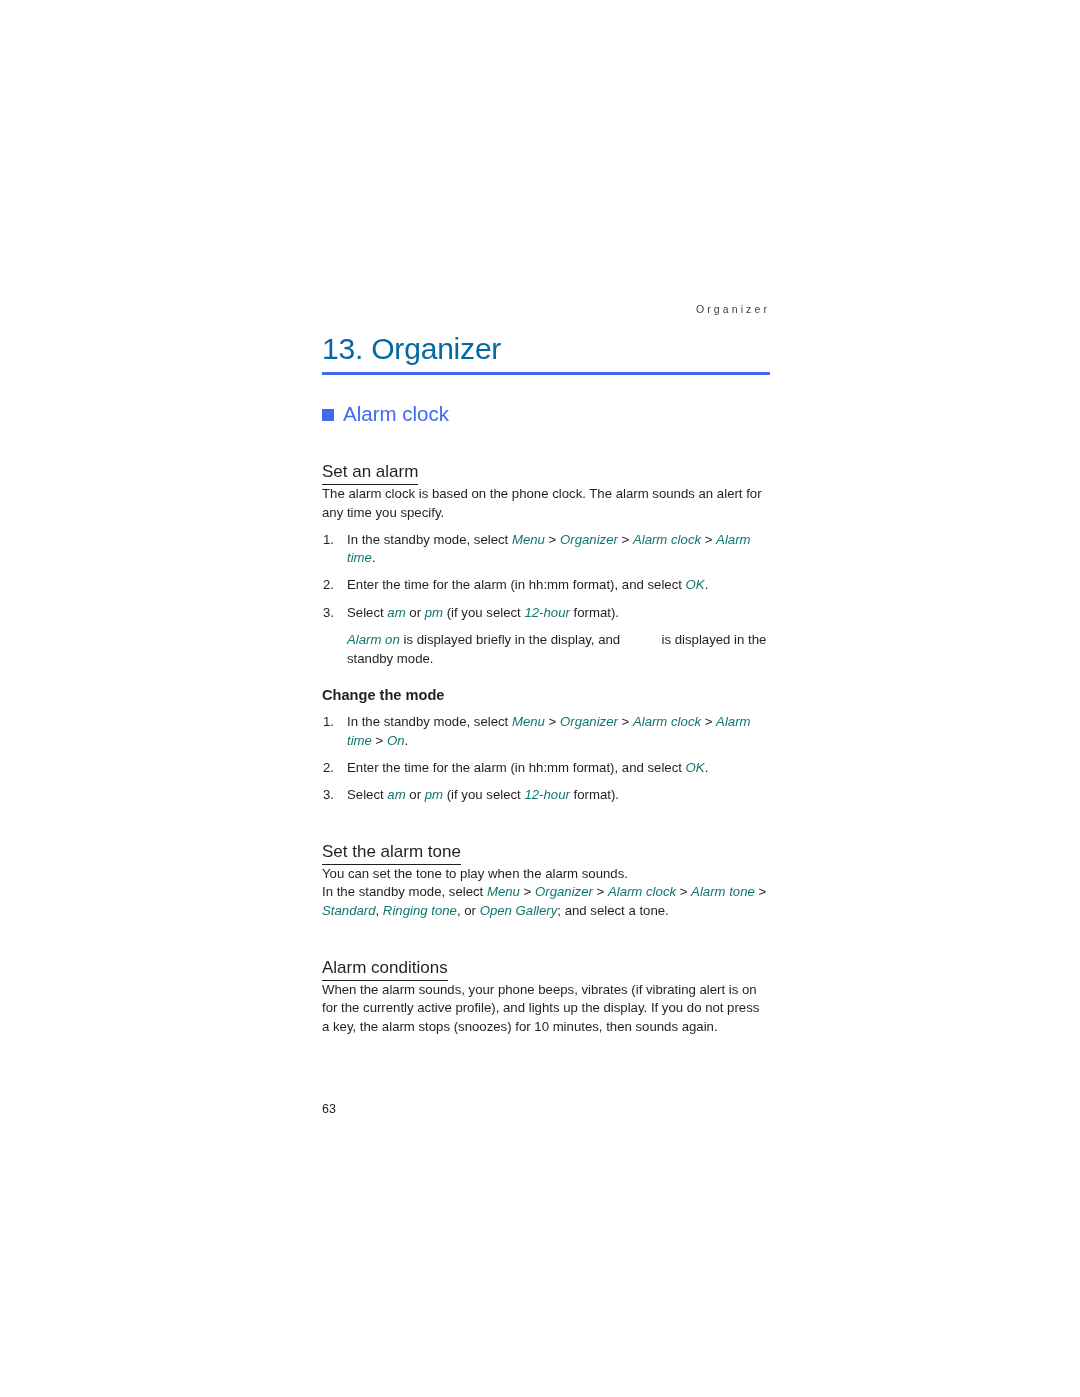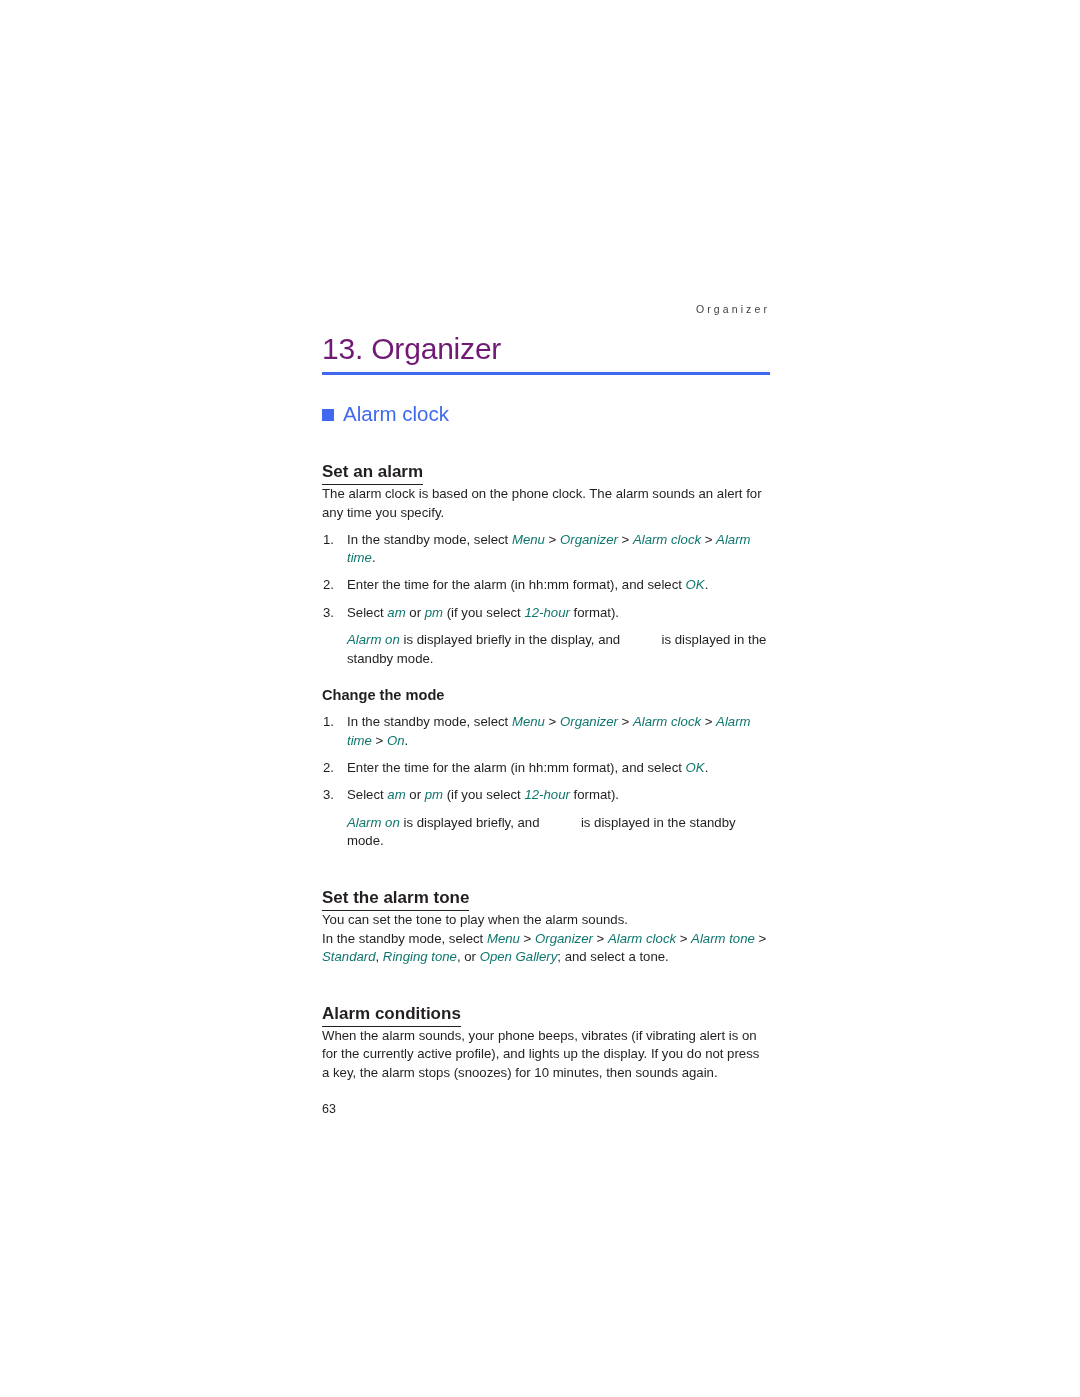--- a/index.html
+++ b/index.html
@@ -33,21 +33,21 @@
     color: #3f3f41;
     font-weight: 400;
     height: 18px;
     line-height: 18px;
   }
   
   .chapter-title {
     margin: 14px 0 0 0;
     font-size: 30px;
     font-weight: 400;
-    color: #701a75;
+    color: #0369a1;
     letter-spacing: -0.2px;
     line-height: 1.1;
   }
   .title-rule {
     margin-top: 7px;
     height: 2.5px;
     background: #4169f0;
     width: 100%;
   }
   
@@ -79,21 +79,21 @@
   .h-blue-text {
     font-size: 20.5px;
     font-weight: 400;
     letter-spacing: 0px;
     line-height: 1.1;
   }
   
   .h2-ul {
     margin-top: 17px;
     font-size: 17px;
-    font-weight: bold;
+    font-weight: normal;
     color: #231f20;
     line-height: 1.15;
     display: inline-block;
     border-bottom: 1.6px solid #231f20;
     padding-bottom: 2.5px;
   }
   .h2-wrap { line-height: 0; }
   
   .h3 {
     margin-top: 19px;
@@ -205,21 +205,20 @@
       <li>
         <span class="num">2.</span>
         <span><span>Enter the time for the alarm (in hh:mm format), and select </span><span class="ui">OK</span><span>.</span></span>
       </li>
       <li>
         <span class="num">3.</span>
         <span><span>Select </span><span class="ui">am</span><span> or </span><span class="ui">pm</span><span> (if you select </span><span class="ui">12-hour</span><span> format).</span></span>
       </li>
     </ol>
 
-    <p class="note"><span class="ui">Alarm on</span><span> is displayed briefly, and </span><span class="glyph-gap"></span><span> is displayed in the standby mode.</span></p>
 
     <div class="h2-wrap gap-lg">
       <span class="h2-ul">Set the alarm tone</span>
     </div>
 
     <p class="body gap-md">You can set the tone to play when the alarm sounds.</p>
 
     <p class="body gap-sm"><span>In the standby mode, select </span><span class="ui">Menu</span><span class="sep"> &gt; </span><span class="ui">Organizer</span><span class="sep"> &gt; </span><span class="ui">Alarm clock</span><span class="sep"> &gt; </span><span class="ui">Alarm tone</span><span class="sep"> &gt; </span><span class="ui">Standard</span><span>, </span><span class="ui">Ringing tone</span><span>, or </span><span class="ui">Open Gallery</span><span>; and select a tone.</span></p>
 
     <div class="h2-wrap gap-lg">

